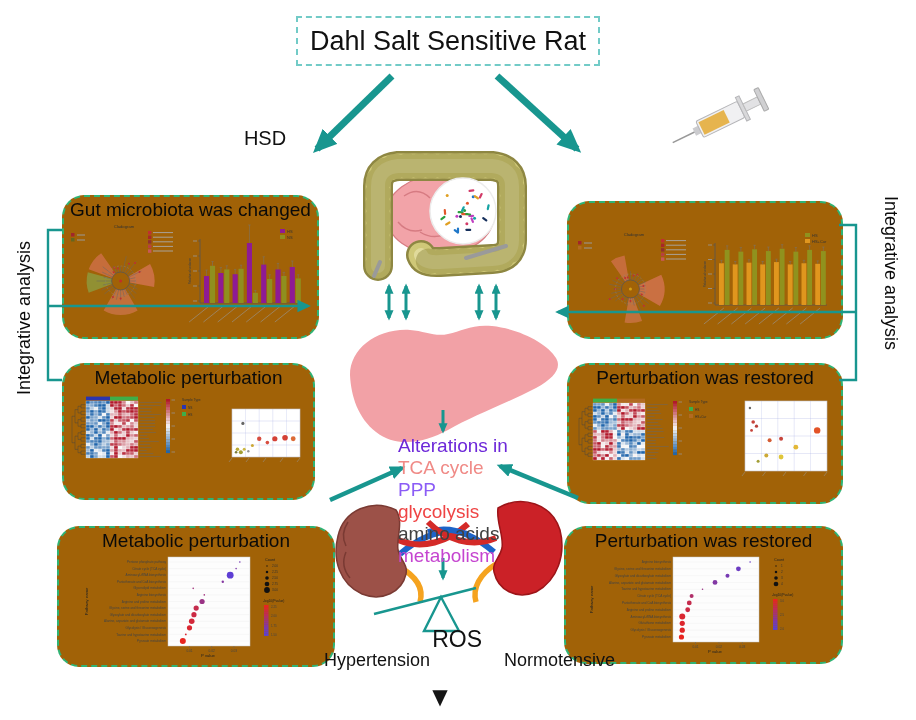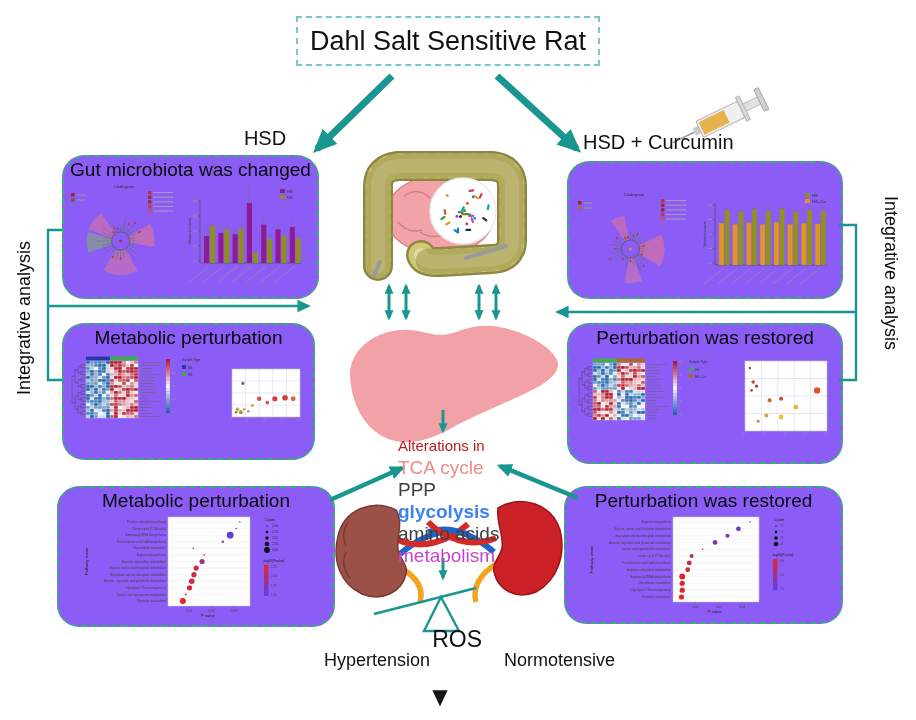--- a/index.html
+++ b/index.html
@@ -1,46 +1,45 @@
 <!DOCTYPE html>
 <html><head>
 <meta charset="utf-8">
 <style>
   html,body{margin:0;padding:0;background:#fff;}
   #fig{position:relative;width:916px;height:720px;background:#fff;overflow:hidden;
        font-family:"Liberation Sans","DejaVu Sans",sans-serif;color:#111;padding-left:23px;}
-  .panel{position:absolute;border:2.5px dashed #2fb374;border-radius:22px;background:#8b5cf6;z-index:2;}
+  .panel{position:absolute;border:2.5px dashed #2fb374;border-radius:22px;background:#a16207;z-index:2;margin-top:40px;}
   .panel-title{position:absolute;top:2px;left:0;right:0;text-align:center;font-size:19px;color:#0a0a0a;}
   .chart{position:absolute;}
   .title-box{position:absolute;left:296px;top:16px;width:300px;height:46px;border:2px dashed #72cbc7;
              display:flex;align-items:center;justify-content:center;font-size:27px;z-index:2;background:#fff;}
   .cond{position:absolute;font-size:20px;z-index:4;}
   .vlabel{position:absolute;white-space:nowrap;font-size:18px;color:#0a0a0a;z-index:4;}
   #vleft{left:14px;top:395px;transform:rotate(-90deg);transform-origin:left top;}
   #vright{left:901px;top:196px;transform:rotate(90deg);transform-origin:left top;}
   #overlay{position:absolute;left:0;top:0;z-index:3;pointer-events:none;}
   .alt-wrap{position:absolute;left:398px;top:435px;z-index:4;}
-  .alt-head{font-size:15px;color:#b91c1c;line-height:22px;}
+  .alt-head{font-size:19px;color:#6d28d9;line-height:22px;}
   .alt-item{font-size:19px;line-height:22px;}
   .txt{position:absolute;z-index:4;text-align:right;}
   #ros{left:404px;top:626px;width:78px;font-size:23px;}
   #hyper{left:290px;top:650px;width:140px;font-size:18px;}
   #normo{left:470px;top:650px;width:145px;font-size:18px;}
 </style>
 </head>
 <body>
 
 <div id="fig">
 
   <div class="title-box">
     <span>Dahl Salt Sensitive Rat</span>
   </div>
 
   <div class="cond" style="left:225px;top:127px;width:80px;text-align:center;">HSD</div>
-  <div class="cond" style="left:583px;top:131px;width:190px;">HSD + Curcumin</div>
 
   <div id="vleft" class="vlabel">Integrative analysis</div>
   <div id="vright" class="vlabel">Integrative analysis</div>
 
   <div class="panel" style="left:62px;top:155px;width:253px;height:140px;">
     <div class="panel-title">Gut microbiota was changed</div>
     <svg class="chart" style="left:4px;top:24px;" width="112" height="110">
         <text x="56" y="7" font-size="4.2" fill="#333" text-anchor="middle" font-family="Liberation Sans, sans-serif">Cladogram</text>
         <rect x="3" y="12" width="3.5" height="3.5" fill="#a2262a"></rect>
         <line x1="9" y1="14" x2="17" y2="14" stroke="#999" stroke-width="1"></line>
@@ -1253,22 +1252,22 @@
         <text x="192" y="50" font-size="2.9" fill="#444" text-anchor="start" font-family="Liberation Sans, sans-serif">3.0</text>
         <text x="192" y="64" font-size="2.9" fill="#444" text-anchor="start" font-family="Liberation Sans, sans-serif">2.5</text>
         <text x="192" y="78" font-size="2.9" fill="#444" text-anchor="start" font-family="Liberation Sans, sans-serif">2.0</text>
       </svg>
   </div>
 
   <div class="alt-wrap">
     <div class="alt-head">Alterations in</div>
     <div>
         <div class="alt-item" style="color: rgb(240, 138, 134);">TCA cycle</div>
-        <div class="alt-item" style="color: #404040;">PPP</div>
-        <div class="alt-item" style="color: #3b82f6; font-weight: bold;">glycolysis</div>
+        <div class="alt-item" style="color: #8b5cf6;">PPP</div>
+        <div class="alt-item" style="color: #ef4444;">glycolysis</div>
         <div class="alt-item" style="color: #404040;">amino acids</div>
         <div class="alt-item" style="color: rgb(197, 68, 208);">metabolism</div>
       </div>
   </div>
 
   <div class="txt" id="ros">ROS</div>
   <div class="txt" id="normo">Normotensive</div>
   <div class="txt" id="hyper">Hypertension</div>
 
   <svg id="overlay" width="916" height="720">

